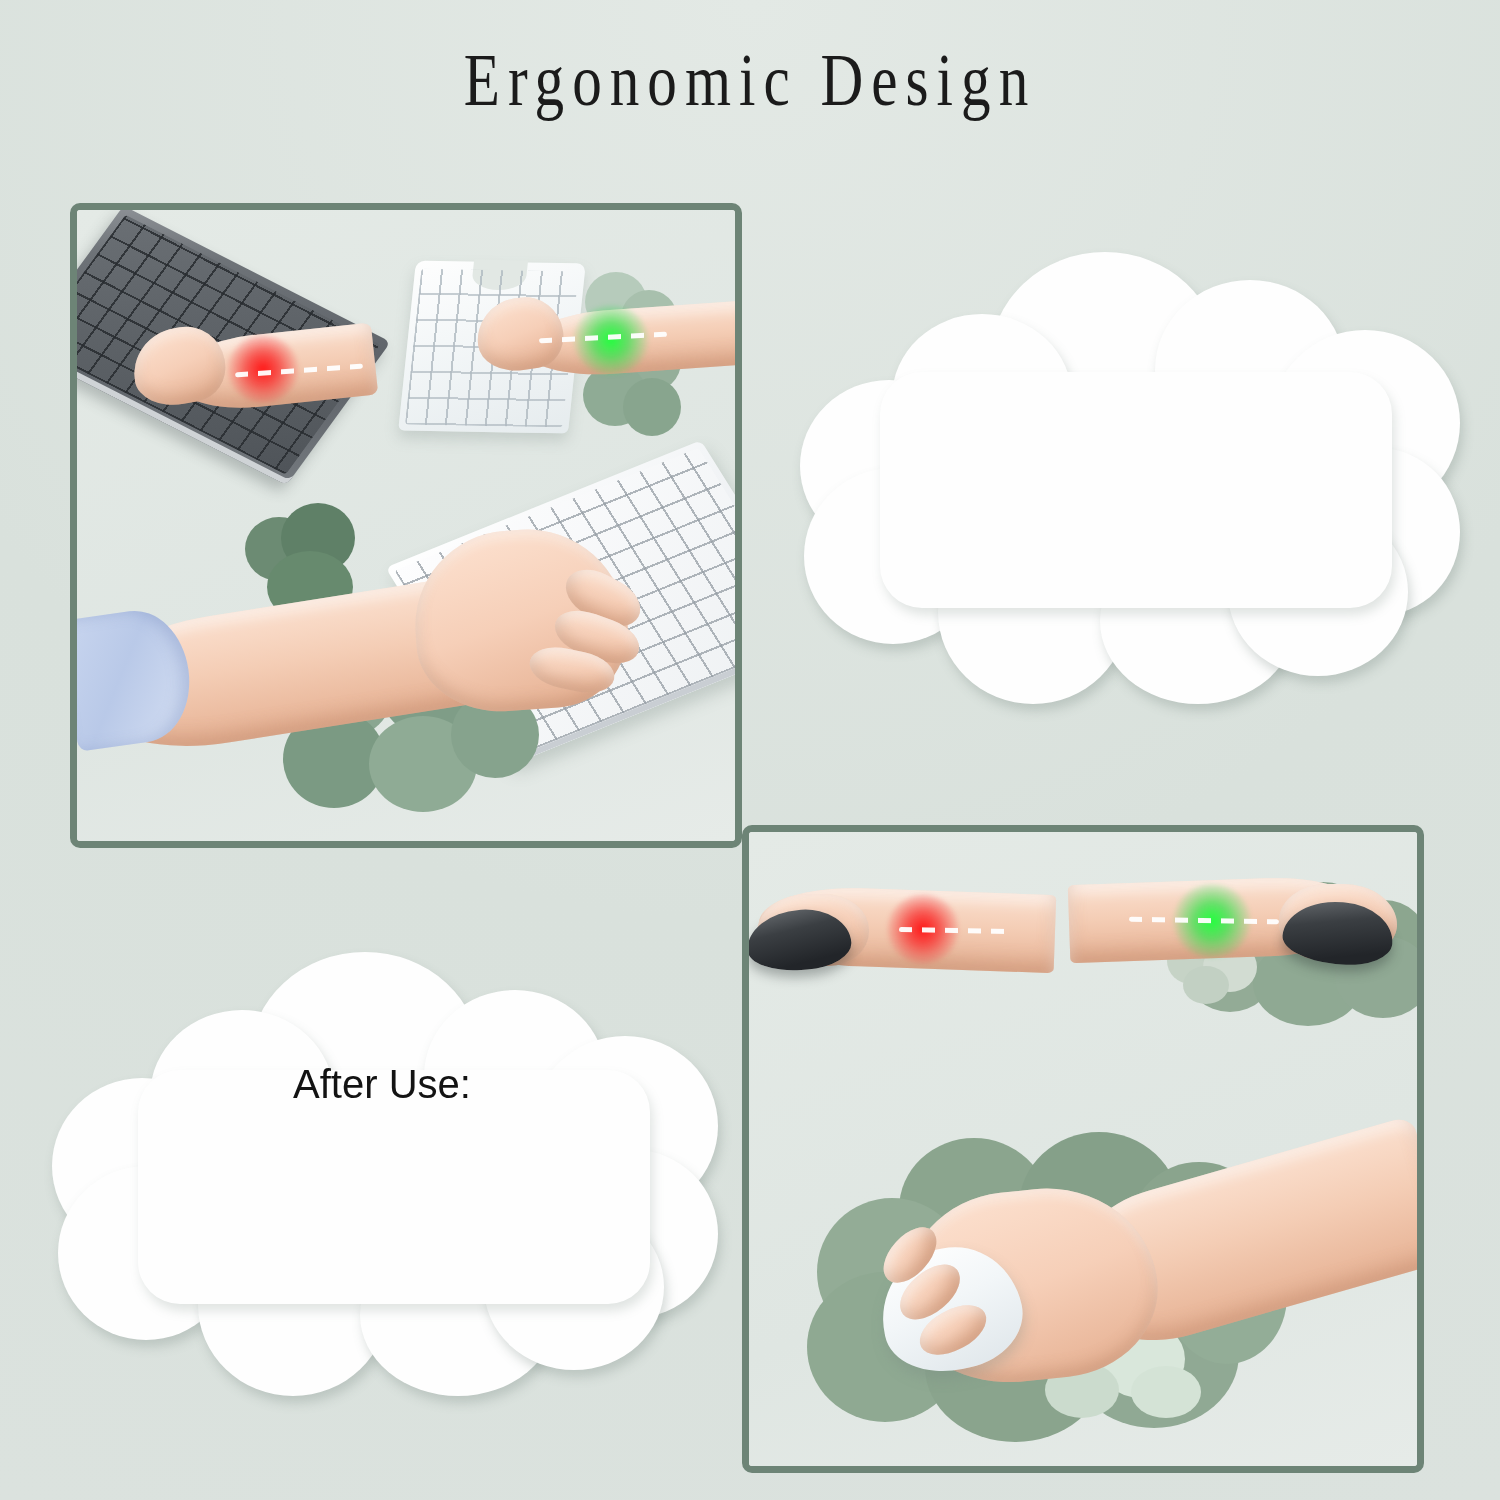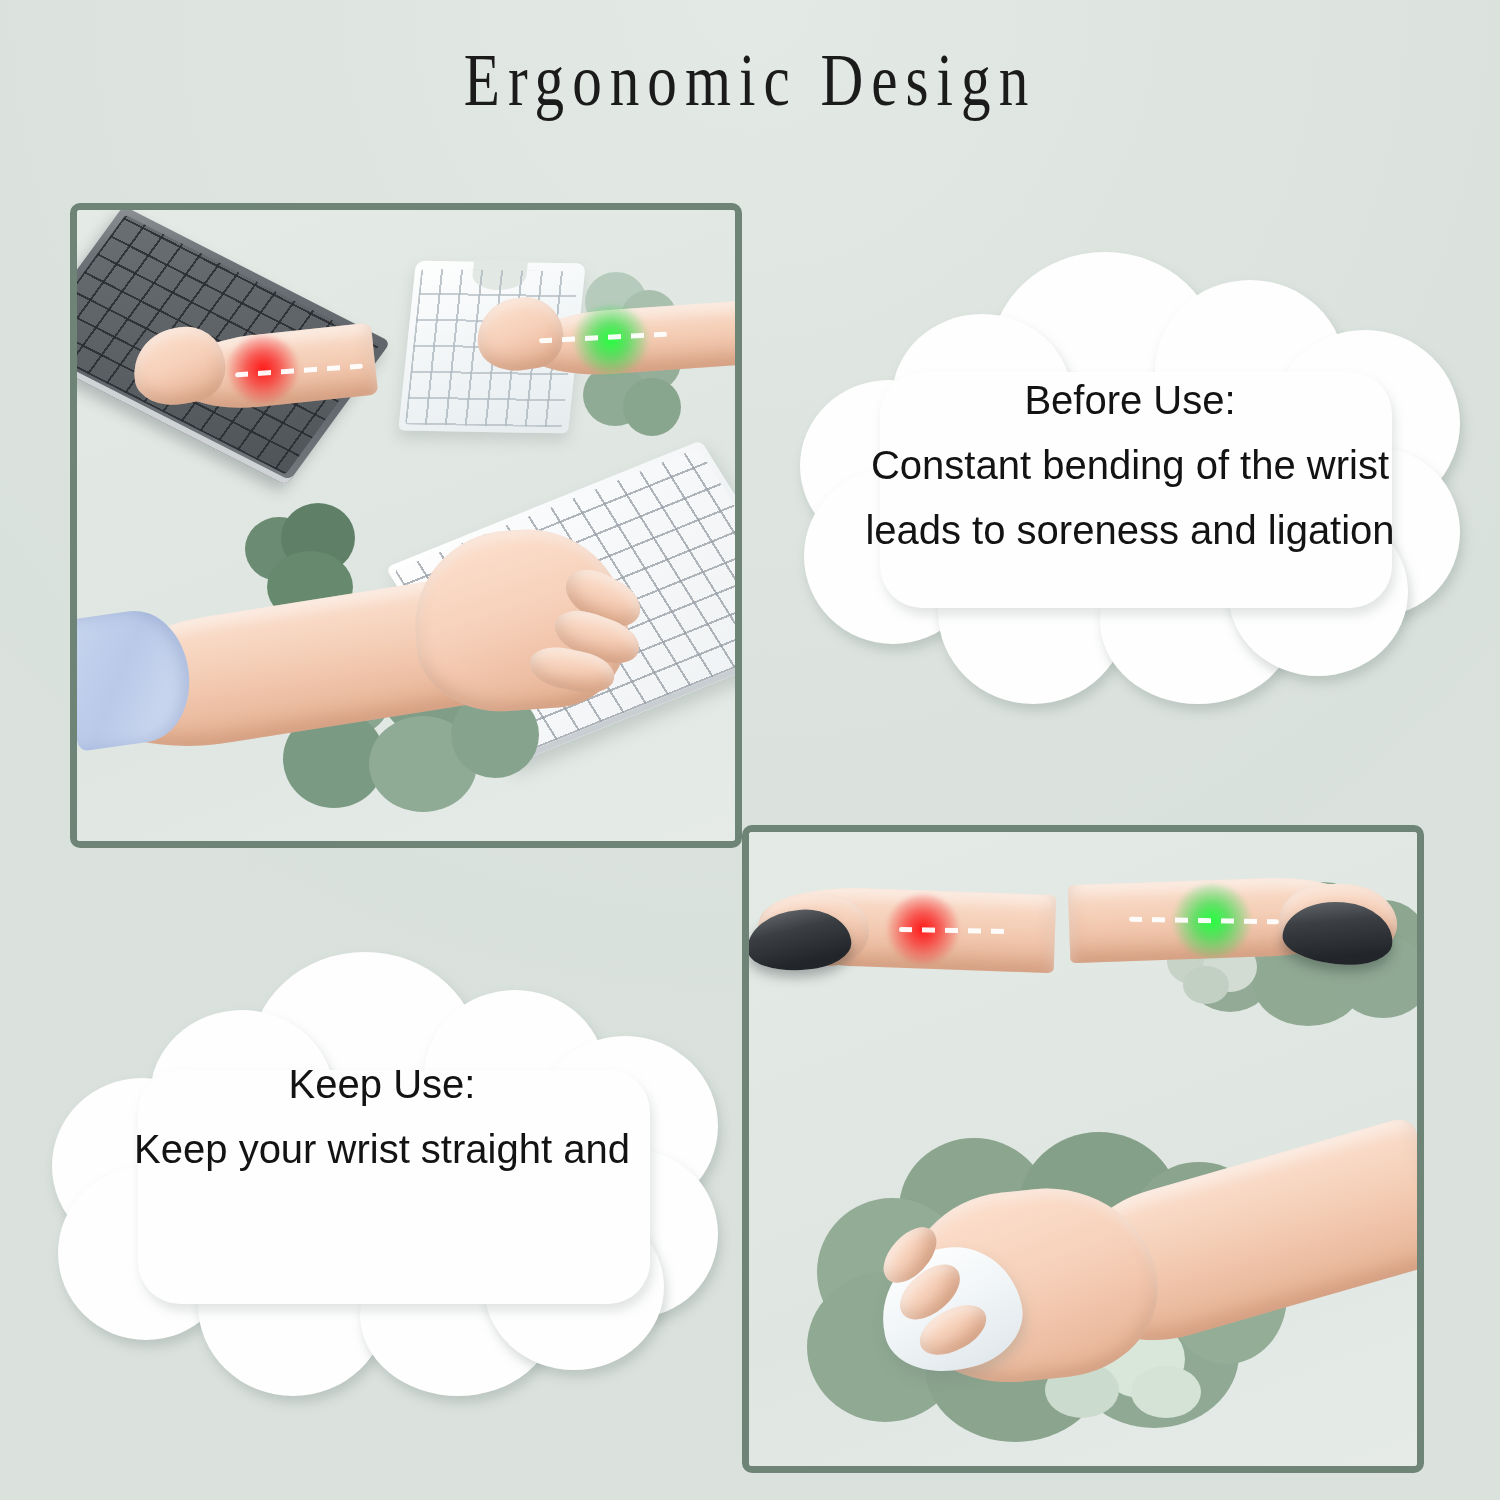--- a/index.html
+++ b/index.html
@@ -319,37 +319,31 @@
     <span class="puff" style="left:92px;  top:62px;  width:180px; height:168px;"></span>
     <span class="puff" style="left:470px; top:78px;  width:190px; height:186px;"></span>
     <span class="puff" style="left:0px;   top:128px; width:178px; height:172px;"></span>
     <span class="puff" style="left:496px; top:196px; width:164px; height:168px;"></span>
     <span class="puff" style="left:4px;   top:216px; width:178px; height:176px;"></span>
     <span class="puff" style="left:138px; top:268px; width:190px; height:184px;"></span>
     <span class="puff" style="left:300px; top:286px; width:196px; height:166px;"></span>
     <span class="puff" style="left:428px; top:256px; width:180px; height:168px;"></span>
     <span class="body" style="left:80px;  top:120px; width:512px; height:236px; border-radius:42px;"></span>
   </div>
-  <div class="cloudtext" id="text-before">
-    <span class="ln hd">Before Use:</span>
-    <span class="ln">Constant bending of the wrist</span>
-    <span class="ln">leads to soreness and ligation</span>
-  </div>
 
   <div class="cloudbox" id="cloud-after">
     <span class="puff" style="left:198px; top:0px;   width:230px; height:212px;"></span>
     <span class="puff" style="left:372px; top:38px;  width:182px; height:172px;"></span>
     <span class="puff" style="left:98px;  top:58px;  width:184px; height:172px;"></span>
     <span class="puff" style="left:480px; top:84px;  width:186px; height:180px;"></span>
     <span class="puff" style="left:0px;   top:126px; width:180px; height:176px;"></span>
     <span class="puff" style="left:498px; top:198px; width:168px; height:168px;"></span>
     <span class="puff" style="left:6px;   top:214px; width:176px; height:174px;"></span>
     <span class="puff" style="left:146px; top:262px; width:190px; height:182px;"></span>
     <span class="puff" style="left:308px; top:282px; width:196px; height:162px;"></span>
     <span class="puff" style="left:432px; top:252px; width:180px; height:166px;"></span>
     <span class="body" style="left:86px;  top:118px; width:512px; height:234px; border-radius:42px;"></span>
   </div>
   <div class="cloudtext" id="text-after">
-    <span class="ln hd">Keep Use:</span>
-    <span class="ln">Keep your wrist straight and</span>
+    <span class="ln hd">After Use:</span>
   </div>
 
 </div>
 
 </body></html>

